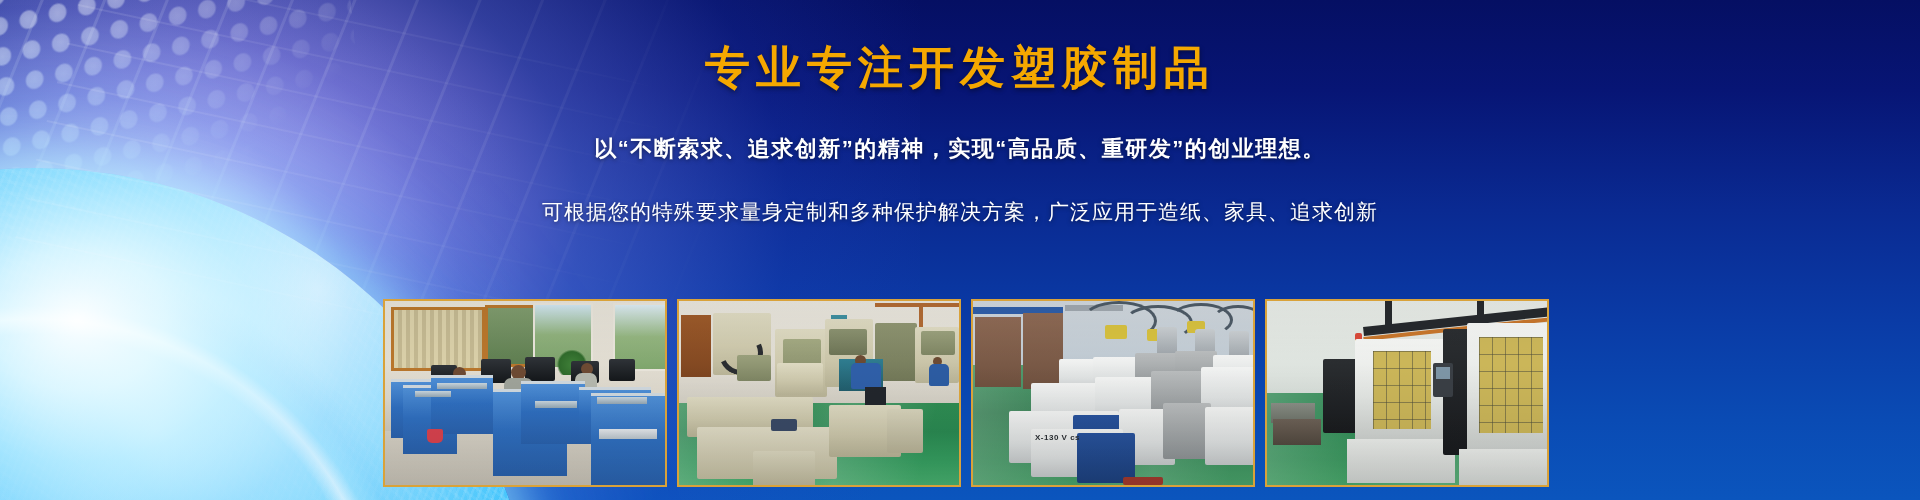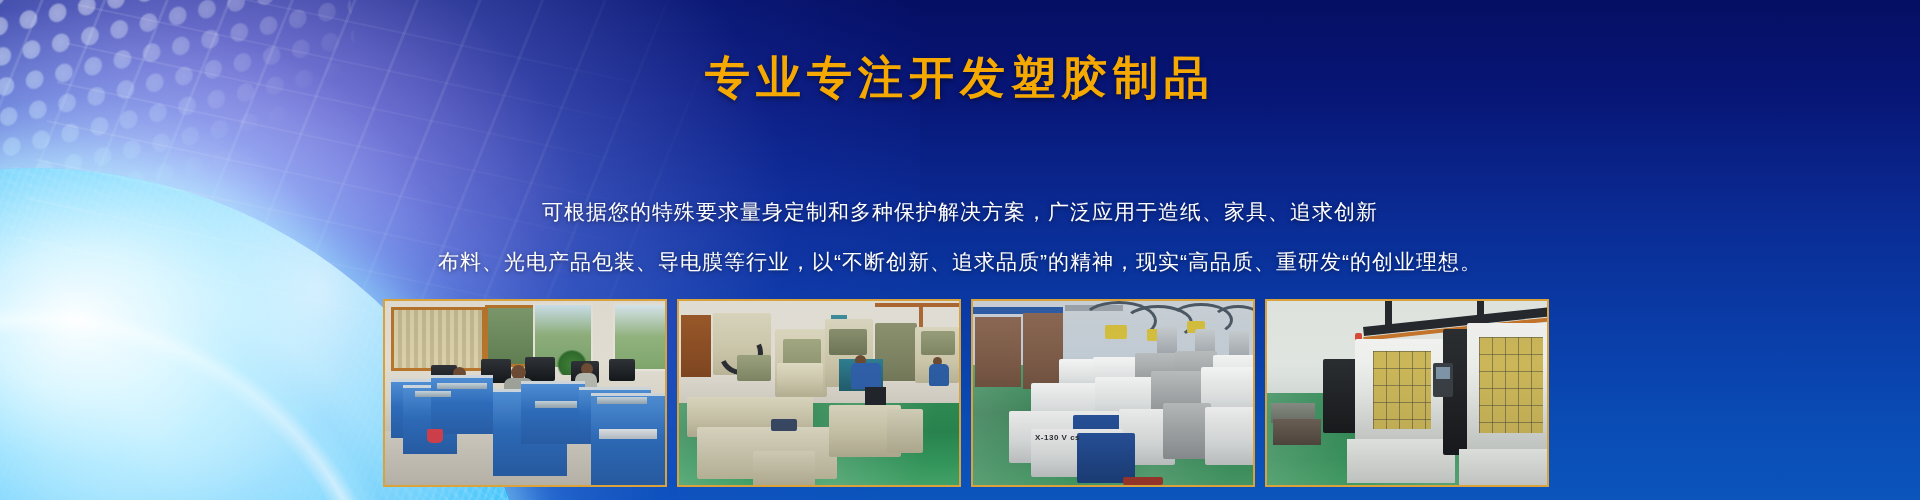--- a/index.html
+++ b/index.html
@@ -206,21 +206,21 @@
     position: absolute;
     left: 0;
     top: 0;
     width: 1920px;
     height: 500px;
   }
 
   .headline {
     position: absolute;
     left: 0;
-    top: 48px;
+    top: 38px;
     width: 1920px;
     text-align: center;
     font-size: 45px;
     font-weight: bold;
     letter-spacing: 6px;
     color: #f5a800;
     text-shadow: 0 2px 5px rgba(0,0,0,0.45);
     white-space: nowrap;
   }
 
@@ -381,22 +381,22 @@
 
   <div class="globe">
     <div class="globe-texture"></div>
   </div>
   <div class="limb-glow"></div>
   <div class="sun-glow"></div>
   <div class="sky-streaks"></div>
 
   <div class="content">
     <div class="headline">专业专注开发塑胶制品</div>
+    <div class="subline">以“不断索求、追求创新”的精神，实现“高品质、重研发”的创业理想。</div>
     <div class="bodyline l1">可根据您的特殊要求量身定制和多种保护解决方案，广泛应用于造纸、家具、追求创新</div>
-    <div class="bodyline l2">布料、光电产品包装、导电膜等行业，以“不断创新、追求品质”的精神，现实“高品质、重研发“的创业理想。</div>
   </div>
 
   <div class="photos">
 
     <div class="photo">
       <div class="scene">
         <div class="p1-wall"></div>
         <div class="p1-winA"></div>
         <div class="p1-winB"></div>
         <div class="p1-winC"></div>

